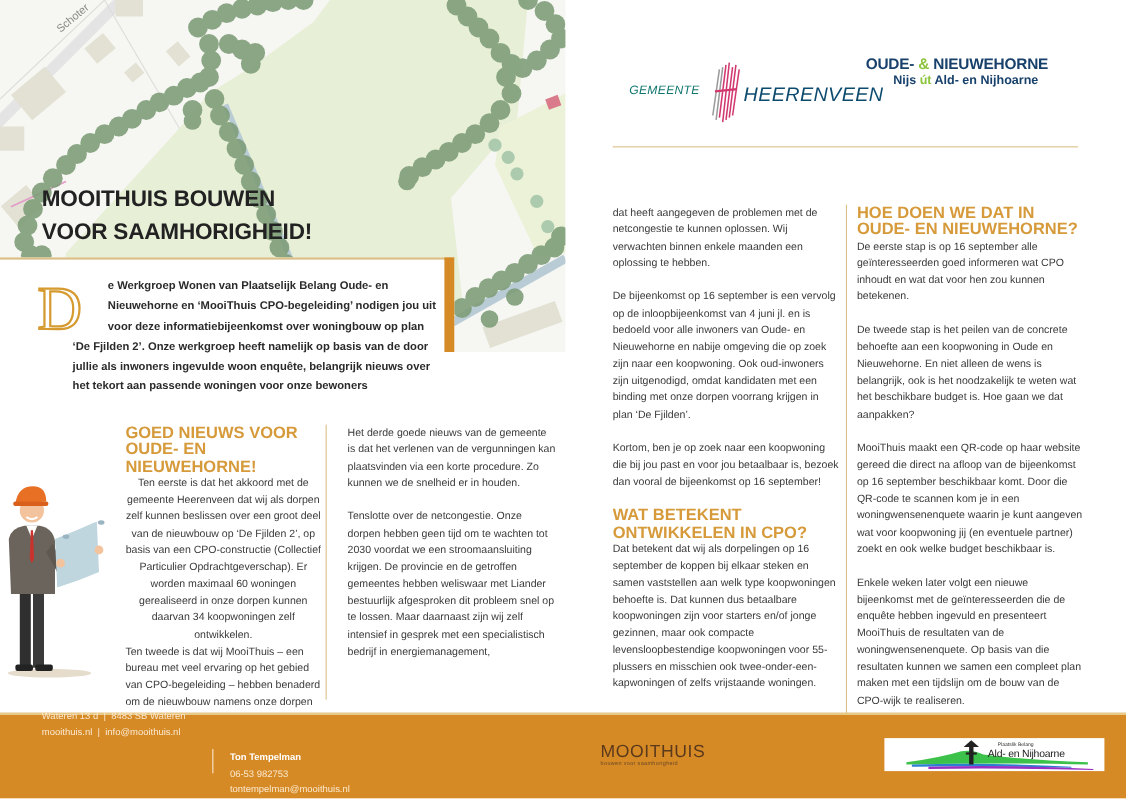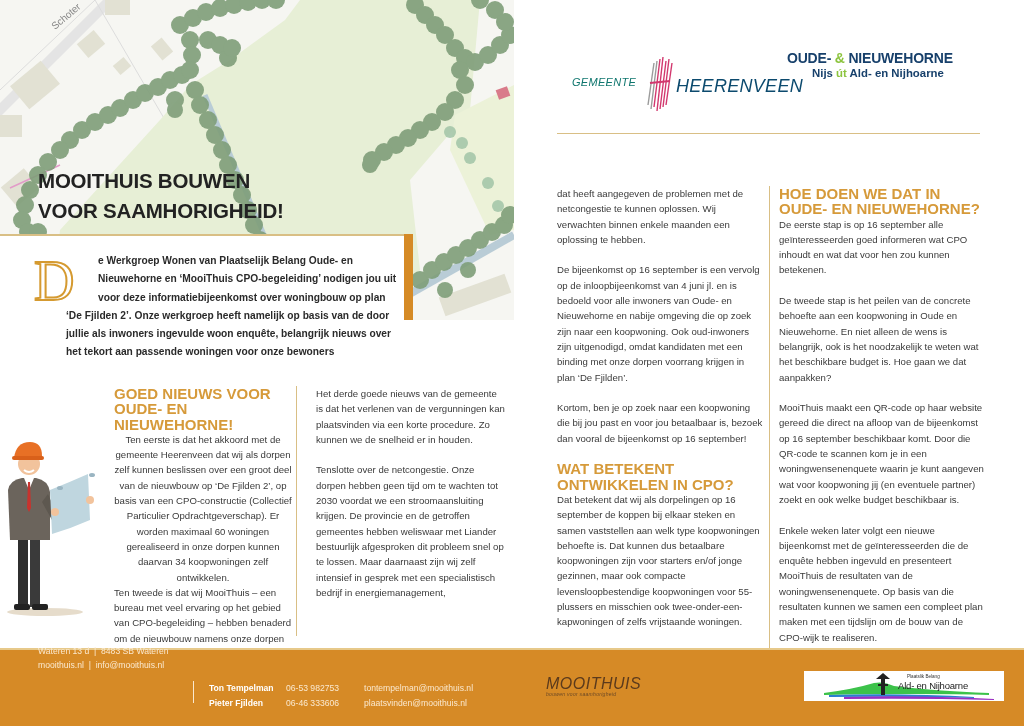--- a/index.html
+++ b/index.html
@@ -44,24 +44,24 @@
     .oude-line2 { font-family: "Liberation Sans", sans-serif; font-weight: bold; font-size: 11.4px; color: #17406b; padding-left: 25px; margin-top: 1px; }
     .oude-line2 .ut { color: #8cc43e; }
     .hrule { position: absolute; left: 557px; top: 133px; width: 423px; height: 1px; background: #d9bf85; }
 
     
     .footer { position: absolute; left: 0; top: 648px; width: 1024px; height: 78px; background: #d68a26; border-top: 2px solid #e7c98a; }
     .f-org { position: absolute; left: 38px; top: 629px; font-family: "Liberation Sans", sans-serif; font-size: 8.6px; line-height: 14.5px; color: #fbe9cf; }
     .f-org b { color: #fff; }
     .f-sep { position: absolute; left: 193px; top: 681px; width: 1px; height: 22px; background: #fbe9cf; }
     .f-contacts { position: absolute; left: 209px; top: 681px; font-family: "Liberation Sans", sans-serif; font-size: 8.6px; line-height: 14.5px; color: #fbe9cf; }
-    .f-row { display: flex; white-space: nowrap; }
+    .f-row { display: flex; white-space: nowrap; flex-direction: column; }
     .f-row .n { width: 77px; font-weight: bold; color: #fff; }
     .f-row .p { width: 78px; }
-    .logo-mooi { position: absolute; left: 546px; top: 675px; font-style: italic; }
+    .logo-mooi { position: absolute; left: 546px; top: 675px; }
     .mooi-word { font-family: "Liberation Sans", sans-serif; font-size: 16px; letter-spacing: 0.5px; color: #5b3a1c; }
     .mooi-sub { font-family: "Liberation Sans", sans-serif; font-size: 5px; color: #6a4826; letter-spacing: 0.3px; margin-top: -2px; }
     .logo-pb { position: absolute; left: 804px; top: 671px; width: 200px; height: 30px; background: #fff; overflow: hidden; }
     .pb-small { position: absolute; left: 103px; top: 3px; font-family: "Liberation Sans", sans-serif; font-size: 4.6px; color: #333; }
     .pb-big { position: absolute; left: 94px; top: 9px; font-family: "Liberation Sans", sans-serif; font-size: 9.5px; color: #222; letter-spacing: -0.2px; }
   </style>
 </head>
 <body>
 
 <div class="map">

